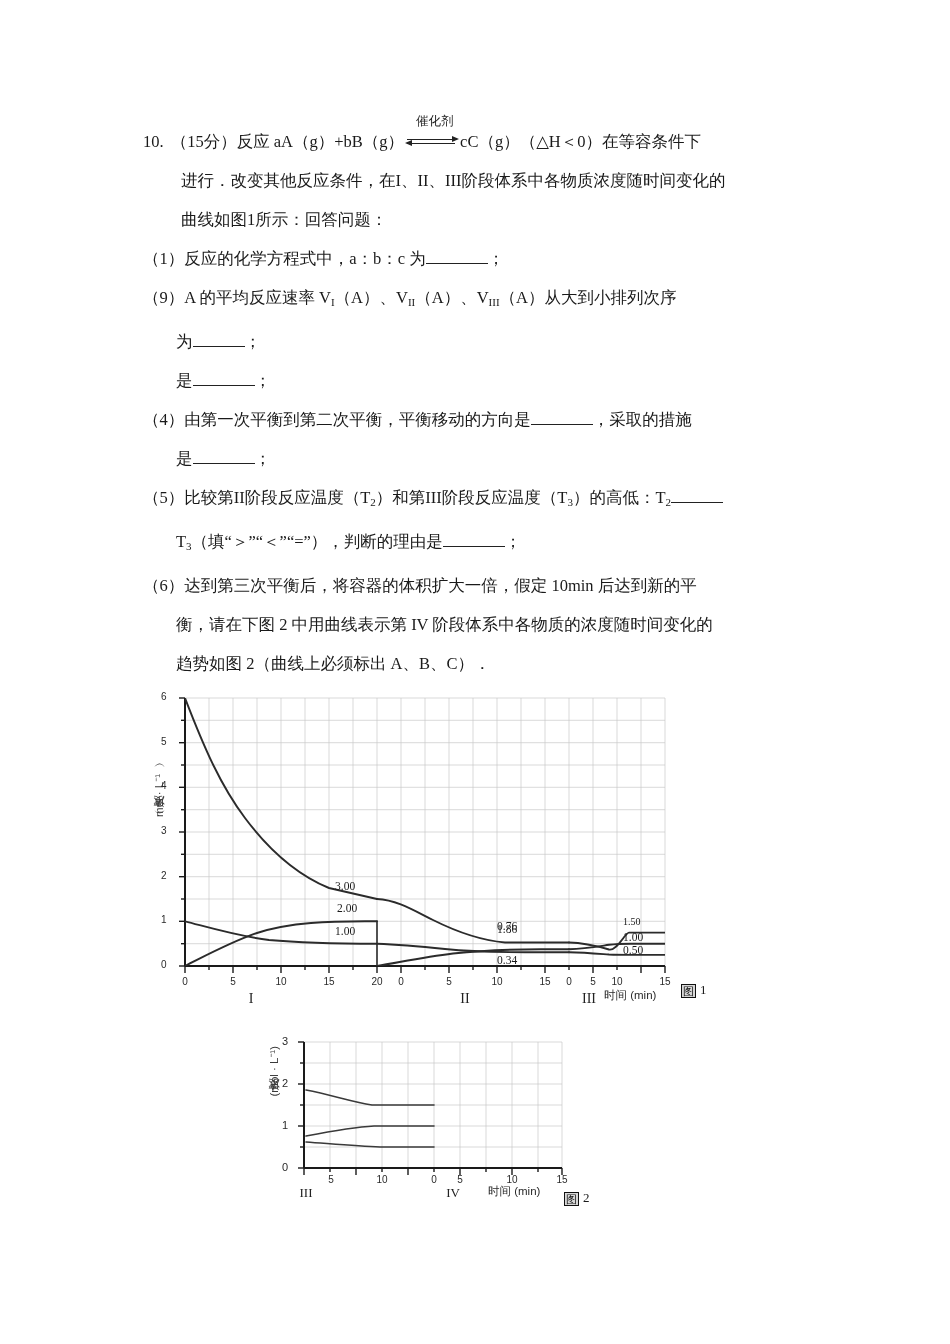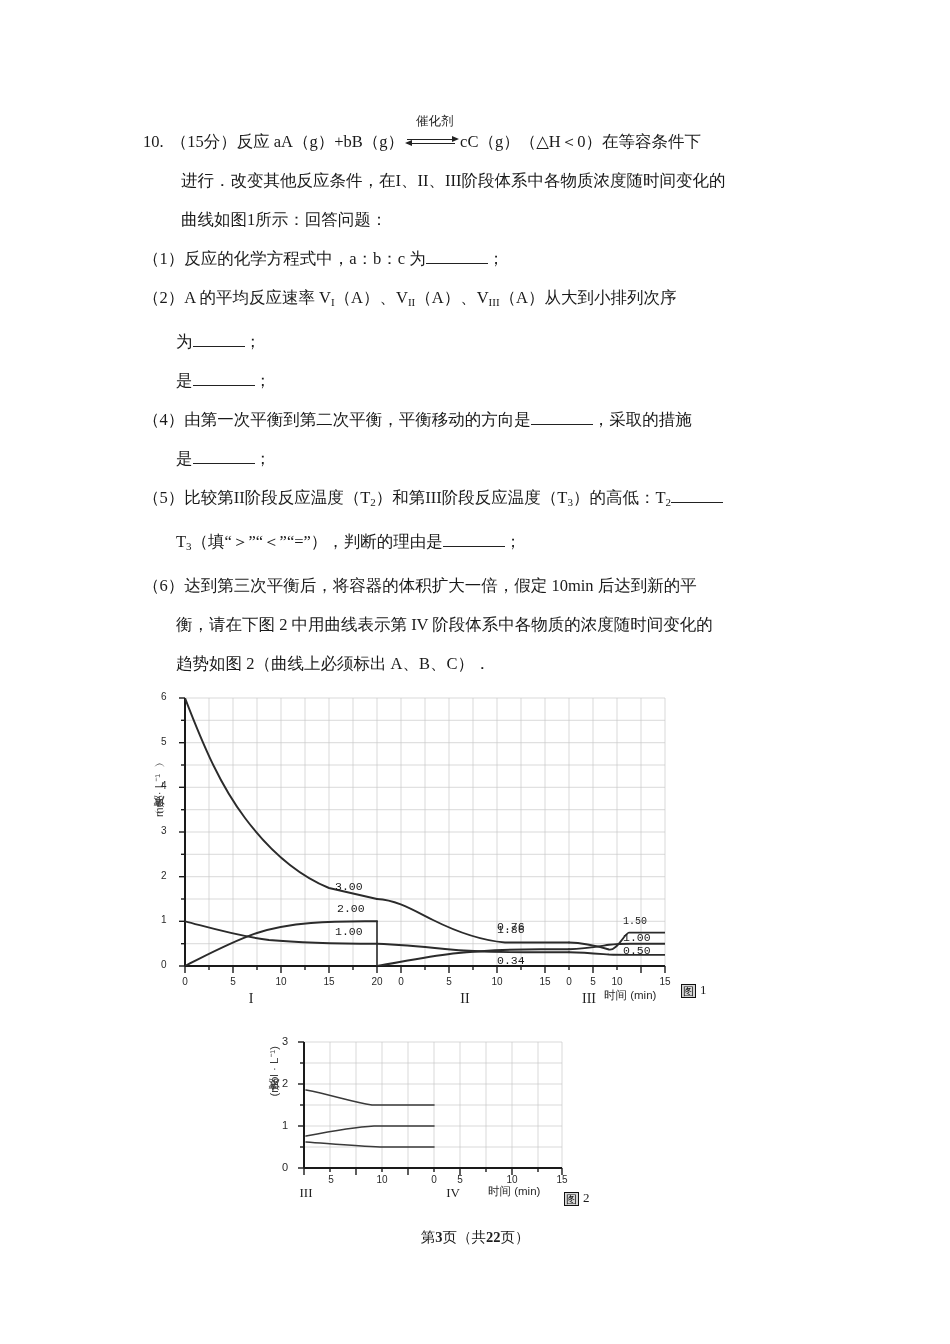--- a/index.html
+++ b/index.html
@@ -144,21 +144,21 @@
     white-space: nowrap;
   }
   .timelab {
     position: absolute;
     font-family: "Liberation Sans", sans-serif;
     color: #2a2a2a;
     white-space: nowrap;
   }
   .datalab {
     position: absolute;
-    font-family: Liberation Mono, monospace;
+    font-family: Liberation Serif, serif;
     color: #1a1a1a;
     white-space: nowrap;
   }
 
   
   .footer {
     position: absolute;
     left: 0;
     top: 1228px;
     width: 950px;
@@ -175,21 +175,21 @@
 
   <div class="qbody">
 
     <span class="qline"><span>10.</span><span style="display:inline-block;width:7px"></span><span>（15分）反应 aA（g）+bB（g）</span><span class="eqarrow"><span class="cat">催化剂</span><span class="ar-top"></span><span class="head-r"></span><span class="ar-bot"></span><span class="head-l"></span></span><span>cC（g）（△H＜0）在等容条件下</span></span>
 
     <span class="qline indent">进行．改变其他反应条件，在I、II、III阶段体系中各物质浓度随时间变化的</span>
     <span class="qline indent">曲线如图1所示：回答问题：</span>
 
     <span class="qline"><span>（1）反应的化学方程式中，a：b：c 为</span><span class="blank b-md"></span><span>；</span></span>
 
-    <span class="qline"><span>（2）A 的平均反应速率 V</span><sub class="sm rom">I</sub><span>（A）、V</span><sub class="sm rom">II</sub><span>（A）、V</span><sub class="sm rom">III</sub><span>（A）从大到小排列次序</span></span>
+    <span class="qline"><span>（9）A 的平均反应速率 V</span><sub class="sm rom">I</sub><span>（A）、V</span><sub class="sm rom">II</sub><span>（A）、V</span><sub class="sm rom">III</sub><span>（A）从大到小排列次序</span></span>
     <span class="qline indent2"><span>为</span><span class="blank b-sm"></span><span>；</span></span>
 
     <span class="qline indent2"><span>是</span><span class="blank b-md"></span><span>；</span></span>
 
     <span class="qline"><span>（4）由第一次平衡到第二次平衡，平衡移动的方向是</span><span class="blank b-md"></span><span>，采取的措施</span></span>
     <span class="qline indent2"><span>是</span><span class="blank b-md"></span><span>；</span></span>
 
     <span class="qline"><span>（5）比较第II阶段反应温度（T</span><sub class="sm">2</sub><span>）和第III阶段反应温度（T</span><sub class="sm">3</sub><span>）的高低：T</span><sub class="sm">2</sub><span class="blank b-sm"></span></span>
     <span class="qline indent2"><span>T</span><sub class="sm">3</sub><span>（填“＞”“＜”“=”），判断的理由是</span><span class="blank b-md"></span><span>；</span></span>
 
@@ -435,15 +435,14 @@
     <div class="ticklab" style="left:291px; top:142px; width:18px; font-size:10px;">15</div>
 
     <div class="stagelab" style="left:32px;  top:153px; width:24px; font-size:13px;">III</div>
     <div class="stagelab" style="left:180px; top:153px; width:22px; font-size:13px;">IV</div>
 
     <div class="timelab" style="left:226px; top:152px; font-size:11.5px;">时间 (min)</div>
 
     <div class="fig-tag" style="left:302px; top:158px;"><span class="boxch">图</span><span class="num">2</span></div>
   </div>
 
-  <div class="footer"><span>第</span><b>3</b><span>页（共</span><b>22</b><span>页）</span></div>
 
 </div>
 
 </body></html>

